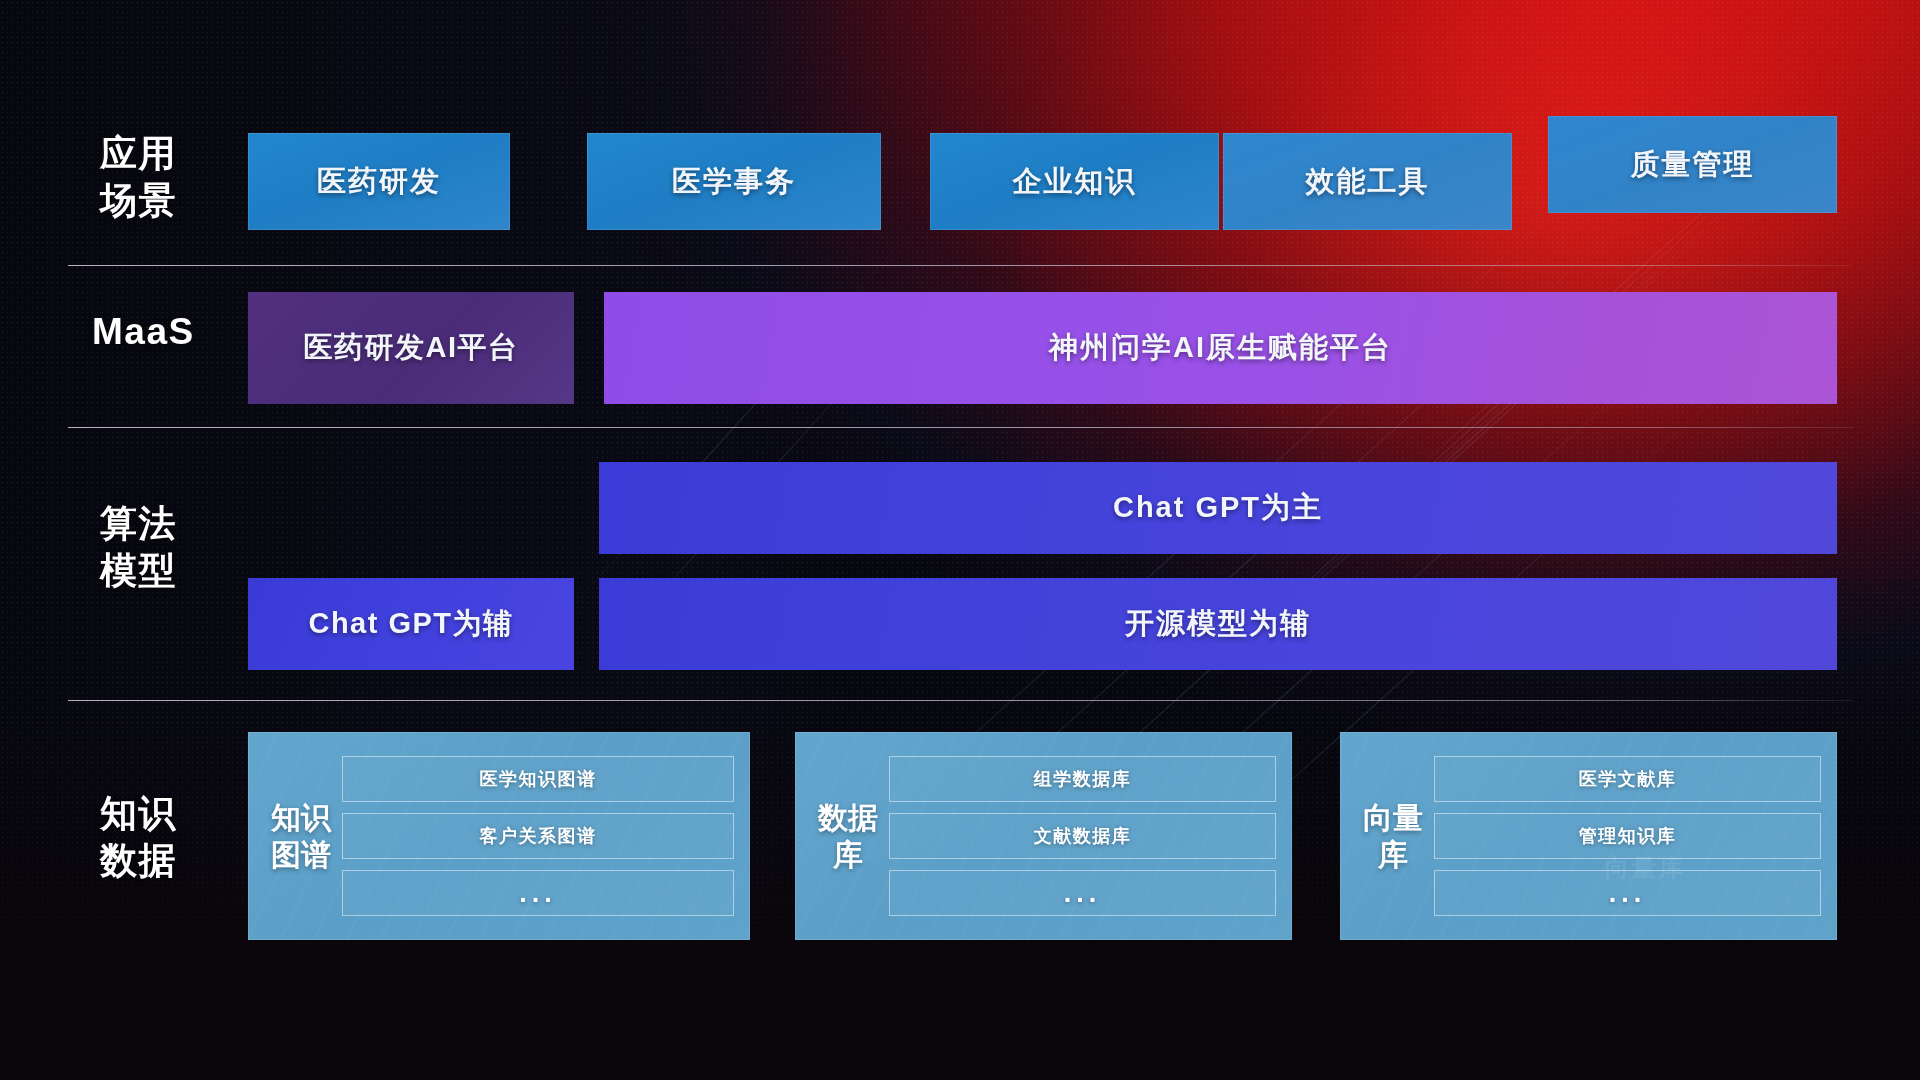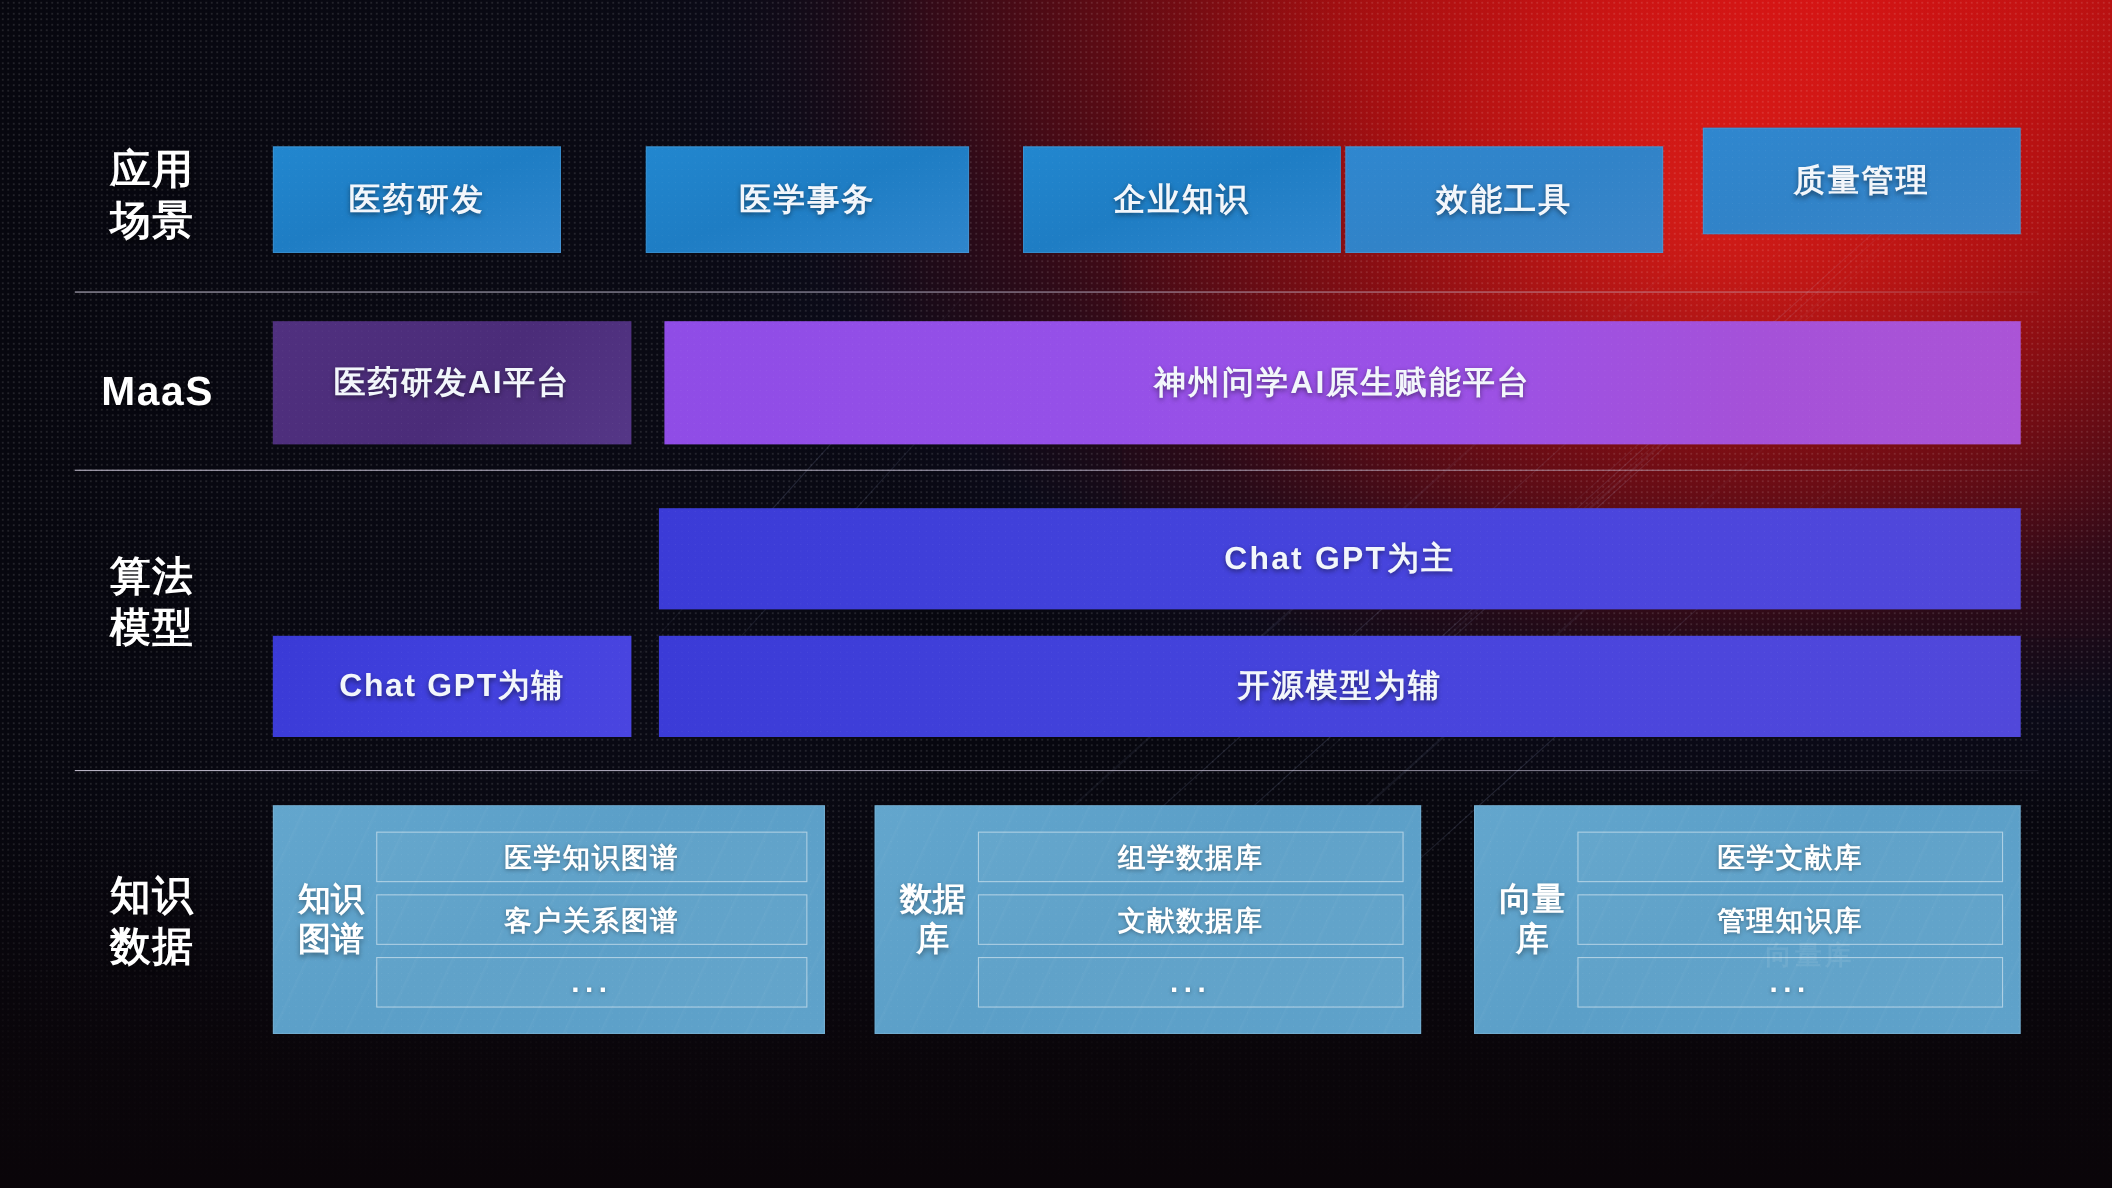--- a/index.html
+++ b/index.html
@@ -147,21 +147,21 @@
     position:relative; z-index:2;
     flex:1;
     display:flex; flex-direction:column; justify-content:center;
     gap:11px;
     padding:0 16px 0 10px;
   }
   .kg-item {
     height:46px;
     border:1px solid rgba(255,255,255,0.48);
     display:flex; align-items:center; justify-content:center;
-    color:#ffffff; font-weight:bold; font-size:25px; letter-spacing:1.5px;
+    color:#ffffff; font-weight:bold; font-size:18px; letter-spacing:1.5px;
     text-shadow:0 1px 4px rgba(0,0,0,0.35);
     background:rgba(255,255,255,0.035);
   }
   .kg-item.dots-item { font-size:27px; letter-spacing:5px; }
 
   .watermark {
     position:absolute; z-index:1;
     color:rgba(255,255,255,0.085);
     font-weight:bold; font-size:24px; letter-spacing:3px;
     pointer-events:none;
@@ -192,21 +192,21 @@
 </div>
 
 <div id="frame">
 
   <div class="divider" style="top:265px;"></div>
   <div class="divider" style="top:427px;"></div>
   <div class="divider" style="top:700px;"></div>
 
   <div class="rowlabel" style="left:100px; top:130px;">应用
 场景</div>
-  <div class="rowlabel" style="left:92px; top:332px;">MaaS</div>
+  <div class="rowlabel" style="left:92px; top:308px;">MaaS</div>
   <div class="rowlabel" style="left:100px; top:500px;">算法
 模型</div>
   <div class="rowlabel" style="left:100px; top:790px;">知识
 数据</div>
 
   <div class="box app-box" style="left:248px; top:133px; width:262px;">
     <span class="sheen"></span>
     <span class="tx">医药研发</span>
   </div>
   <div class="box app-box" style="left:587px; top:133px; width:294px;">

